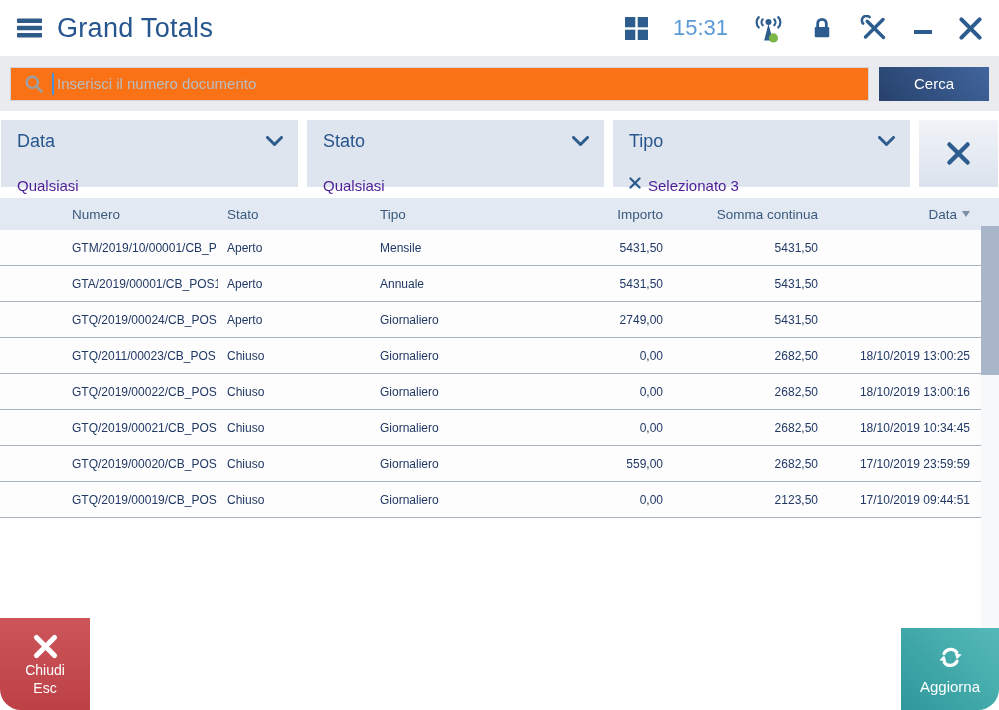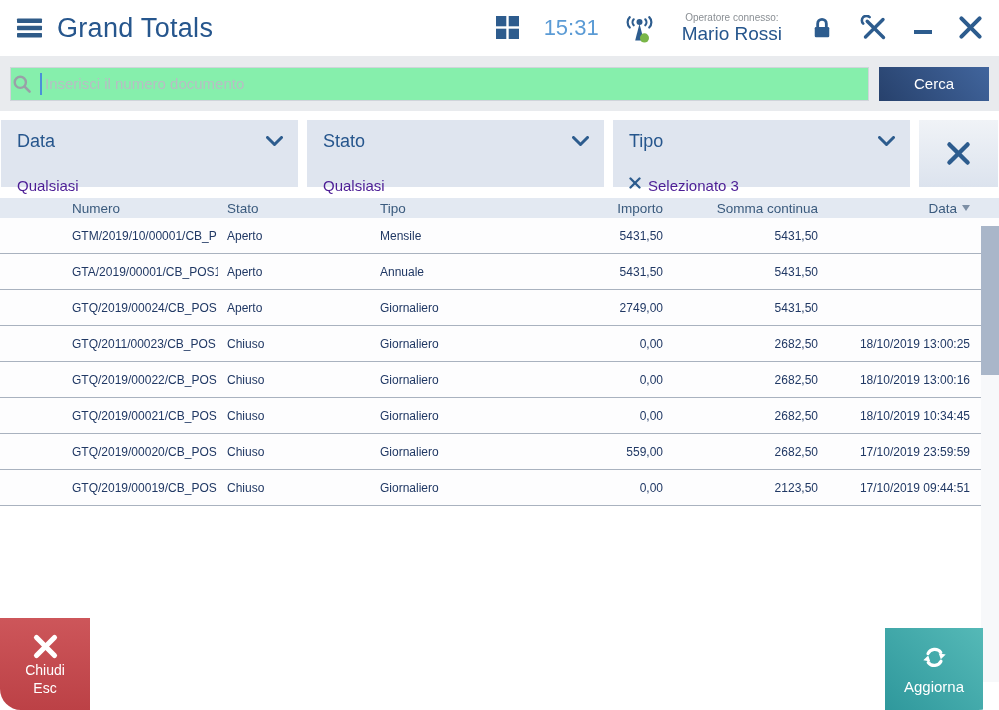--- a/index.html
+++ b/index.html
@@ -14,58 +14,58 @@
   .menu-icon { margin-right:13px; }
   .app-title { font-size:27px; font-weight:300; color:#26568d; letter-spacing:.3px; white-space:nowrap; }
   .tb-spacer { flex:1; }
   .tb-right { display:flex; align-items:center; gap:25px; }
   .clock { font-size:22px; font-weight:300; color:#5b9bd5; }
   .operator { text-align:center; line-height:1.1; margin:0 2px; }
   .operator .op-label { font-size:10px; color:#8a8f94; }
   .operator .op-name { font-size:19px; color:#26568d; margin-top:1px; }
   
   .search-band { height:55px; background:#e9ebee; display:flex; align-items:center; padding:0 10px; gap:10px; }
-  .search-box { flex:1; height:34px; background:#86efac; border:1px solid #d0d4da; display:flex; align-items:center; padding:0 0; }
+  .search-box { flex:1; height:34px; background:#f97316; border:1px solid #d0d4da; display:flex; align-items:center; padding:0 12px; }
   .caret { width:2px; height:22px; background:#4a90d9; margin-left:7px; }
   .search-box input { flex:1; border:none; outline:none; font-size:15px; color:#333; margin-left:3px; background:transparent; font-family:"Liberation Sans", sans-serif; }
   .search-box input::placeholder { color:#b8bdc4; }
   .cerca-btn { width:110px; height:34px; border:none; cursor:pointer; color:#fff; font-size:15px;
     background:linear-gradient(50deg,#27416c 0%,#41659d 100%); display:flex; align-items:center; justify-content:center;
     font-family:"Liberation Sans", sans-serif; }
   
   .filters { display:flex; gap:9px; padding:9px 1px 0 1px; }
   .filter-box { flex:1; height:67px; background:#dfe5ef; padding:11px 15px 0 16px; cursor:pointer; }
   .filter-top { display:flex; justify-content:space-between; align-items:center; }
   .filter-label { font-size:18px; color:#26568d; }
   .filter-value { margin-top:25px; font-size:15px; color:#4c1d95; display:flex; align-items:flex-start; gap:7px; }
   .clear-btn { width:79px; height:67px; border:none; cursor:pointer;
     background:linear-gradient(180deg,#f0f3f7 0%,#dce3ee 100%);
     display:flex; align-items:center; justify-content:center; color:#2d5c8e; }
   
   .grid { margin-top:11px; position:relative; height:484px; }
-  .grid-header { height:20px; background:#e3e9f2; display:flex; align-items:center; font-size:13.5px; color:#3a5a7d; }
+  .grid-header { height:32px; background:#e3e9f2; display:flex; align-items:center; font-size:13.5px; color:#3a5a7d; }
   .row { height:36px; border-bottom:1px solid #a9b2bf; display:flex; align-items:center; font-size:12px; color:#203864; cursor:pointer; background:#fdfdfe; }
   .cell { flex:none; }
   .c-gutter  { width:72px; }
   .c-numero  { width:146px; overflow:hidden; white-space:nowrap; }
   .c-stato   { width:153px; padding-left:9px; }
   .c-tipo    { width:140px; padding-left:9px; }
   .c-importo { width:152px; text-align:right; }
   .c-somma   { width:157px; text-align:right; padding-right:2px; }
   .c-data    { width:155px; text-align:right; padding-right:5px; }
   .grid-header .c-data { display:flex; align-items:center; justify-content:flex-end; gap:5px; }
   .sort-arrow { width:0; height:0; border-left:4.5px solid transparent; border-right:4.5px solid transparent; border-top:6px solid #7d8fa5; }
   .scrollbar { position:absolute; top:28px; right:0; width:18px; height:456px; background:#f7f8fa; }
   .scroll-thumb { position:absolute; top:0; left:0; width:18px; height:149px; background:#a9b6c9; cursor:pointer; }
   
   .btn-close { position:absolute; left:0; bottom:0; width:90px; height:92px; border:none; cursor:pointer;
     background:linear-gradient(180deg,#cd565a 0%,#bc4146 100%); color:#fff;
     display:flex; flex-direction:column; align-items:center; justify-content:center; gap:2px;
     font-size:14px; font-family:"Liberation Sans", sans-serif; }
-  .btn-refresh { position:absolute; right:16px; bottom:0; width:98px; height:82px; border:none; cursor:pointer;
+  .btn-refresh { position:absolute; right:0; bottom:0; width:98px; height:82px; border:none; cursor:pointer;
     background:linear-gradient(45deg,#2f989c 0%,#55b9b7 100%); color:#fff;
     display:flex; flex-direction:column; align-items:center; justify-content:center; gap:6px;
     font-size:15px; font-family:"Liberation Sans", sans-serif; }
 </style>
 </head>
 <body>
 
 <div class="app">
 
   <div class="titlebar">
@@ -98,24 +98,20 @@
             <path d="M5.6 3.5 C2.8 6.2 2.8 10.8 5.6 13.5"></path>
             <path d="M9.4 5.6 C7.9 7.2 7.9 9.8 9.4 11.4"></path>
             <path d="M24.4 3.5 C27.2 6.2 27.2 10.8 24.4 13.5"></path>
             <path d="M20.6 5.6 C22.1 7.2 22.1 9.8 20.6 11.4"></path>
           </g>
           <circle cx="15" cy="8.3" r="2.9" fill="#2d5c8e"></circle>
           <polygon points="15,10 10.8,26 19.2,26" fill="#2d5c8e"></polygon>
           <circle cx="19.8" cy="23.6" r="4.4" fill="#7ab648"></circle>
         </svg>
       </span>
-      <div class="operator">
-        <div class="op-label">Operatore connesso:</div>
-        <div class="op-name">Mario Rossi</div>
-      </div>
       <span class="icon">
         <svg width="26" height="26" viewBox="0 0 24 24">
           <path d="M8 11 V8 a4 4 0 0 1 8 0 v3" stroke="#2d5c8e" stroke-width="2.6" fill="none"></path>
           <rect x="5.3" y="11" width="13.4" height="9.6" rx="1.2" fill="#2d5c8e"></rect>
         </svg>
       </span>
       <span class="icon">
         <svg width="28" height="26" viewBox="0 0 26 26">
           <g stroke="#2d5c8e" stroke-linecap="round" fill="none">
             <path d="M8.6 2.2 A4.4 4.4 0 1 0 2.2 8.6" stroke-width="2.6"></path>

